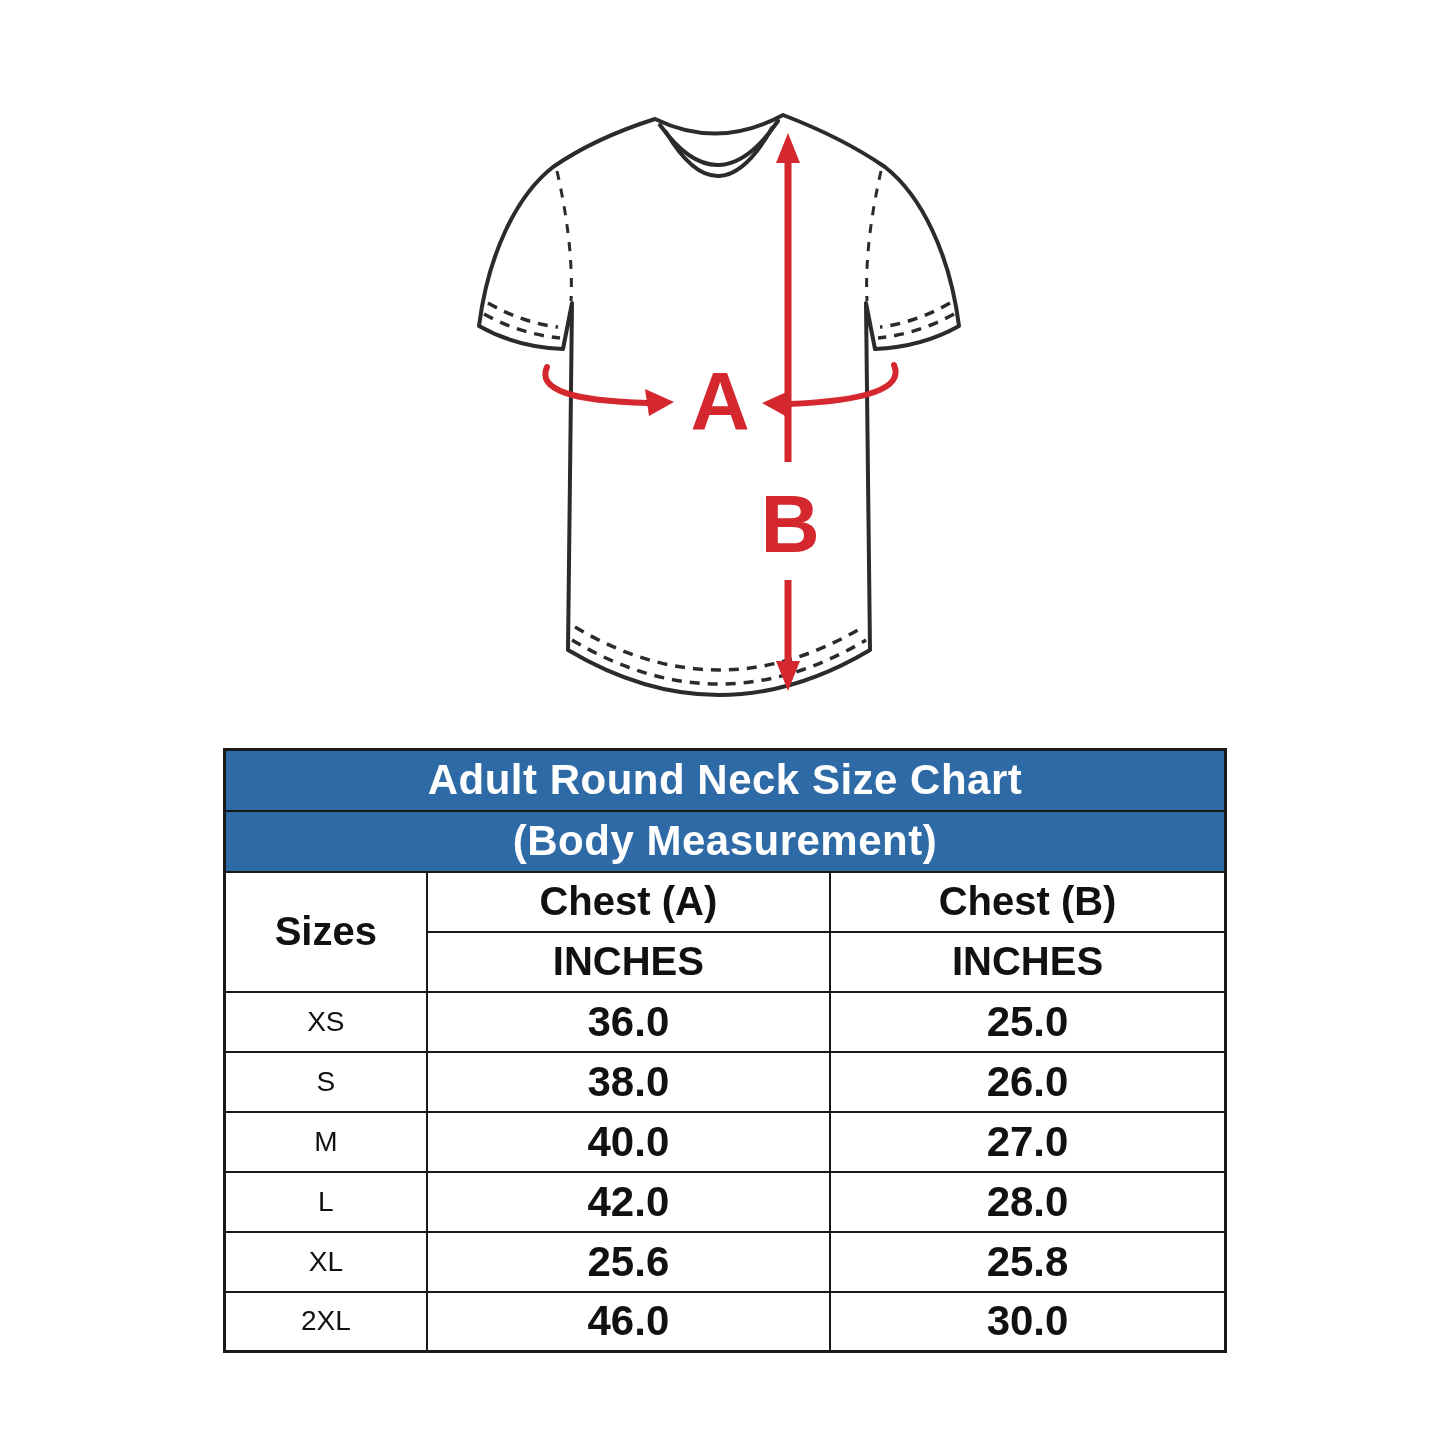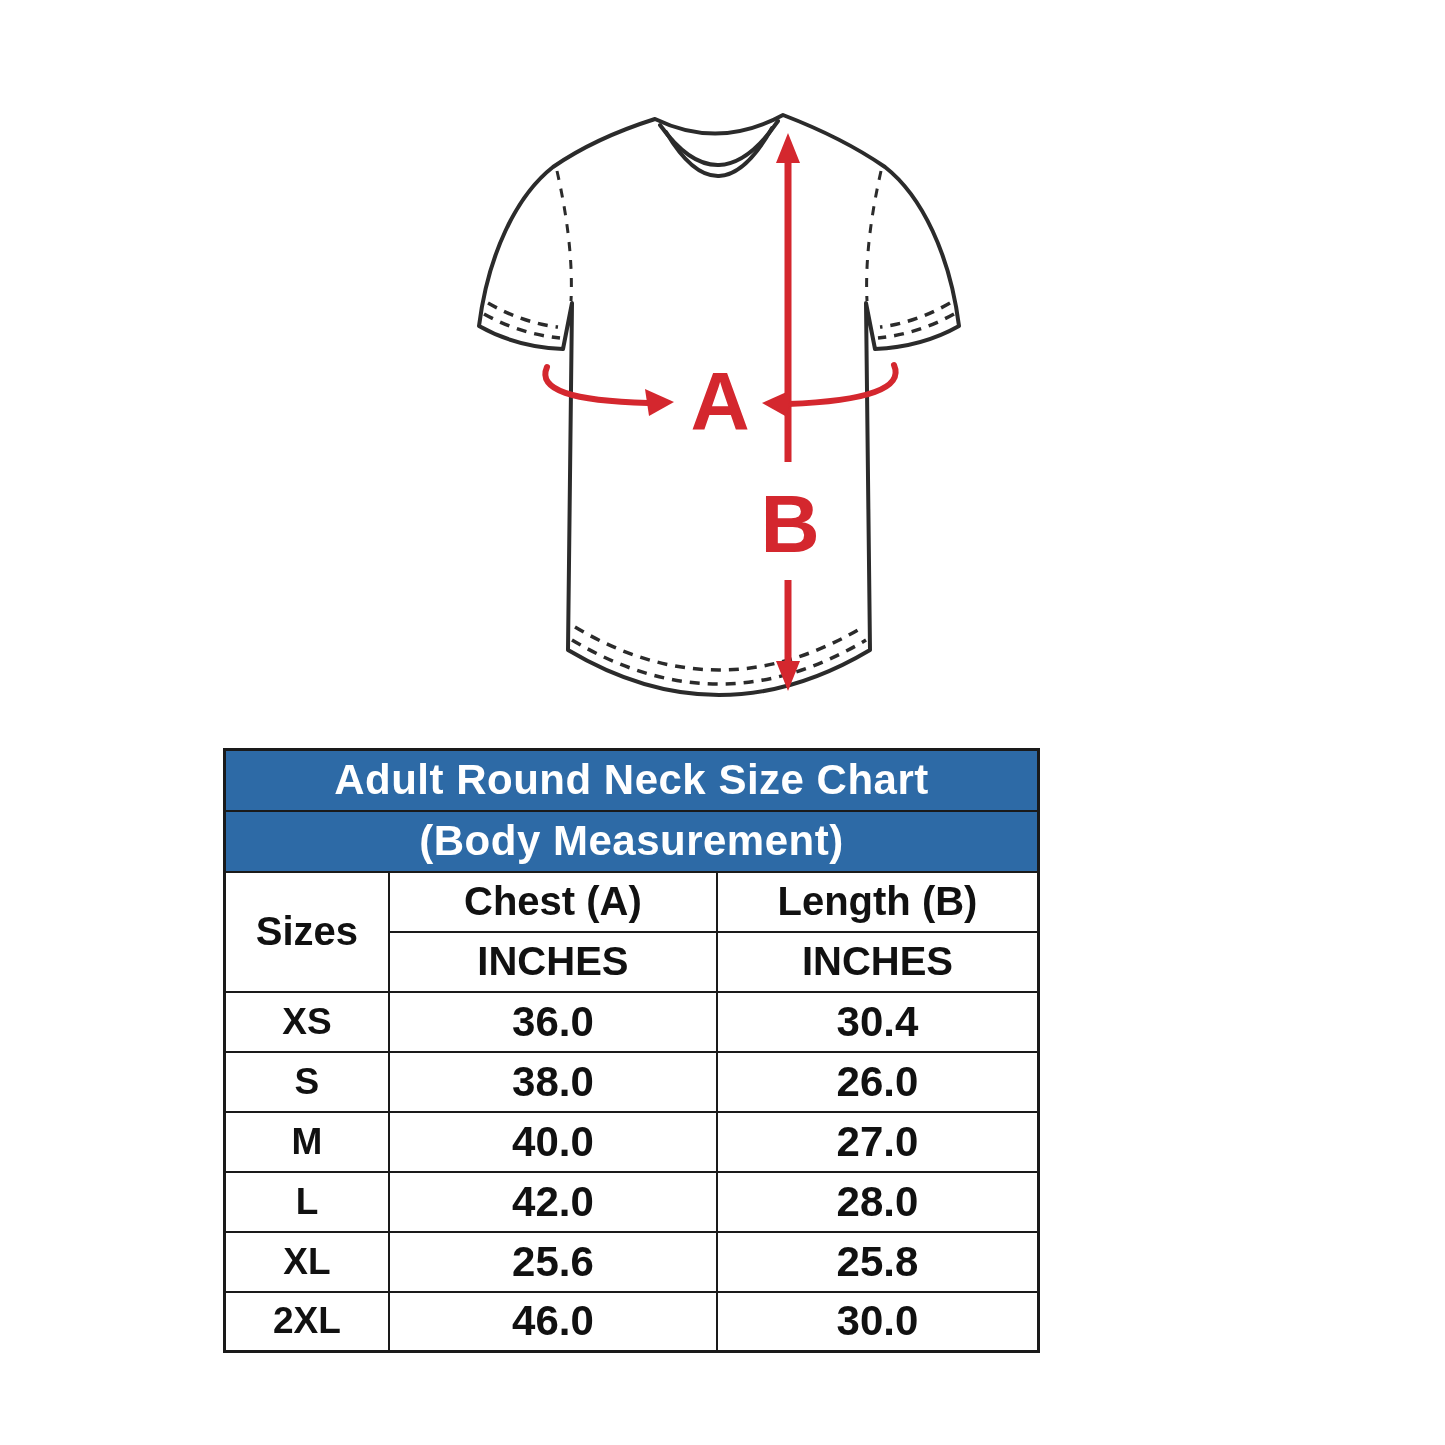--- a/index.html
+++ b/index.html
@@ -19,29 +19,29 @@
   .collar-line{fill:none;stroke:var(--outline);stroke-width:4;stroke-linecap:round;}
   .seam{fill:none;stroke:var(--outline);stroke-width:3;stroke-dasharray:9 9;}
   .stitch{fill:none;stroke:var(--outline);stroke-width:3.5;stroke-dasharray:10 8;}
   .red-line{fill:none;stroke:var(--red);stroke-width:7;}
   .red-arc{fill:none;stroke:var(--red);stroke-width:6;stroke-linecap:round;}
   .red-fill{fill:var(--red);}
   .measure-letter{fill:var(--red);font-family:"Liberation Sans",sans-serif;
     font-weight:bold;font-size:82px;}
 
   
-  .size-table{position:absolute;left:223px;top:748px;width:817px;
+  .size-table{position:absolute;left:223px;top:748px;width:1004px;
     border-collapse:collapse;table-layout:fixed;}
   .size-table td{border:2px solid var(--ink);text-align:center;vertical-align:middle;
     height:60px;color:#111;}
   .size-table{border:3px solid var(--ink);}
   td.banner{background:var(--blue);color:#ffffff;font-weight:bold;font-size:42px;
     height:61px;letter-spacing:0.5px;}
   td.head{font-weight:bold;font-size:40px;}
-  td.sizecell{font-weight:bold;font-size:37px;}
+  td.sizecell{font-weight:normal;font-size:28px;}
   td.num{font-weight:bold;font-size:42px;}
 </style>
 </head>
 <body>
 
 <div class="stage">
 
   <svg class="diagram" viewBox="0 0 1445 745">
 
     <path class="shirt-line" d="
@@ -101,30 +101,30 @@
     <tbody>
       <tr>
         <td class="banner" colspan="3">Adult Round Neck Size Chart</td>
       </tr>
       <tr>
         <td class="banner" colspan="3">(Body Measurement)</td>
       </tr>
       <tr>
         <td class="head" rowspan="2">Sizes</td>
         <td class="head">Chest (A)</td>
-        <td class="head">Length (B)</td>
+        <td class="head">Chest (B)</td>
       </tr>
       <tr>
         <td class="head">INCHES</td>
         <td class="head">INCHES</td>
       </tr>
       <tr>
         <td class="sizecell">XS</td>
         <td class="num">36.0</td>
-        <td class="num">30.4</td>
+        <td class="num">25.0</td>
       </tr>
       <tr>
         <td class="sizecell">S</td>
         <td class="num">38.0</td>
         <td class="num">26.0</td>
       </tr>
       <tr>
         <td class="sizecell">M</td>
         <td class="num">40.0</td>
         <td class="num">27.0</td>

